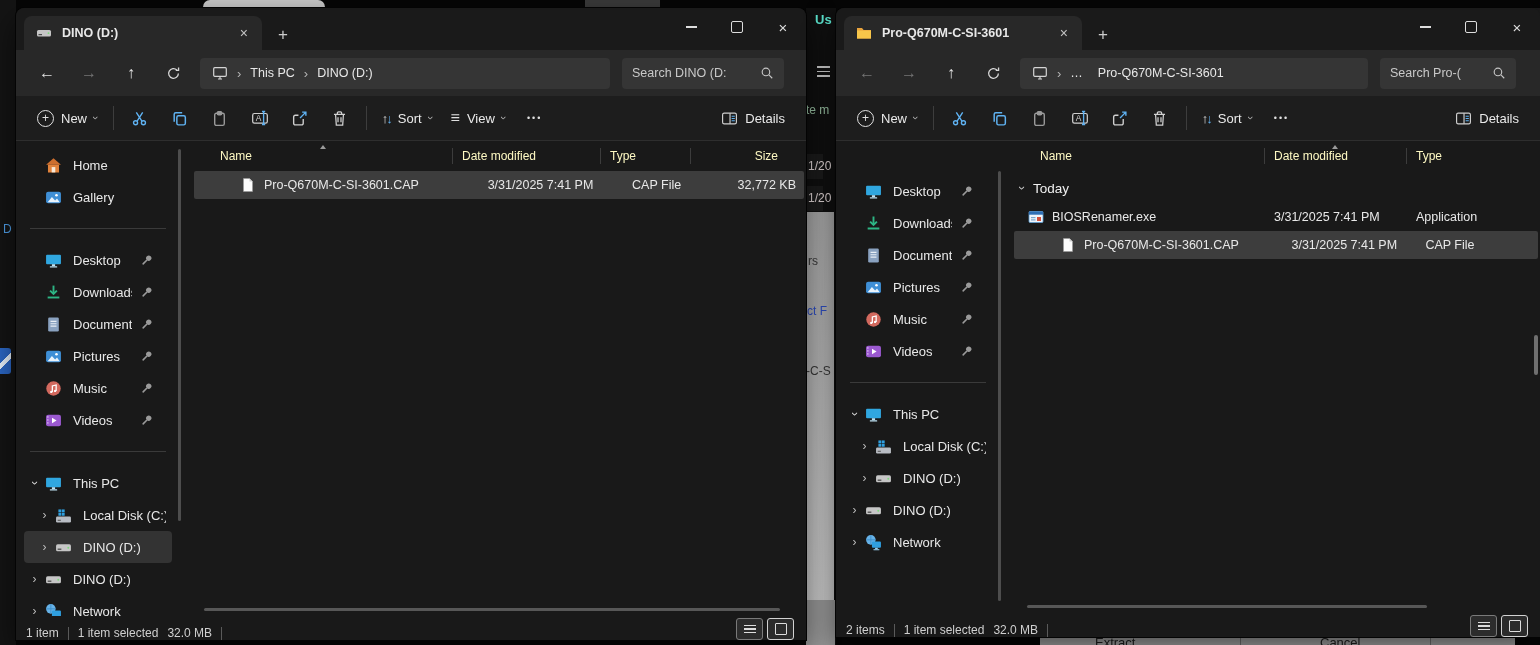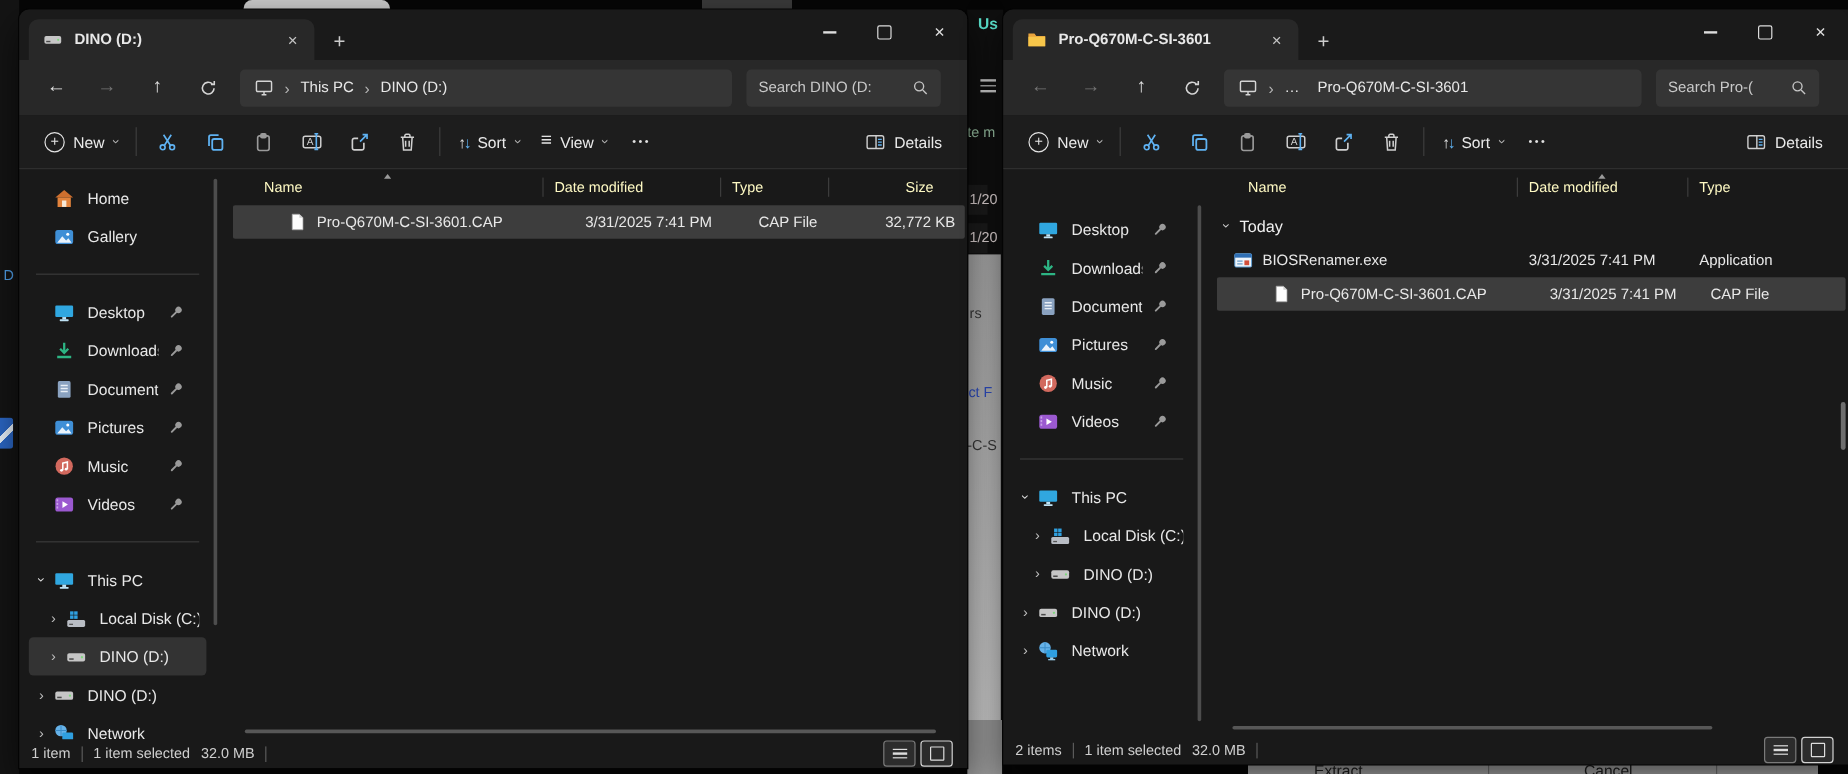--- a/index.html
+++ b/index.html
@@ -13,21 +13,21 @@
   .bg-d{position:absolute;left:3px;top:222px;color:#4f9fe8;font-size:12px;}
   .bg-w{position:absolute;left:0;top:348px;width:11px;height:26px;background:linear-gradient(135deg,transparent 42%,#e8f1fb 42%,#e8f1fb 58%,transparent 58%),#2b66c4;border-radius:0 3px 3px 0;}
   .bg-mid{position:absolute;left:806px;top:8px;width:30px;height:637px;background:#101010;z-index:1;overflow:hidden;}
   .bg-us{position:absolute;left:9px;top:4px;color:#5eead4;font-size:13px;font-weight:600;}
   .bg-ham{position:absolute;left:11px;top:58px;display:flex;flex-direction:column;gap:3px;}
   .bg-ham i{display:block;width:13px;height:1.6px;background:#d0d0d0;}
   .bg-tem{position:absolute;left:0;top:95px;color:#9ec7a8;font-size:12px;white-space:nowrap;}
   .bg-daterow{position:absolute;left:0;width:17px;height:25px;background:#1c1c1c;color:#e7dcdc;font-size:12px;line-height:25px;padding-left:2px;box-sizing:border-box;}
   .bg-gray{position:absolute;left:0;top:204px;width:28px;height:388px;background:linear-gradient(#adadad,#d2d2d2);}
   .bg-rs{position:absolute;left:2px;top:42px;color:#3a3a3a;font-size:12px;}
-  .bg-ctf{position:absolute;left:1px;top:108px;color:#3050c8;font-size:12px;white-space:nowrap;text-align:center;}
+  .bg-ctf{position:absolute;left:1px;top:92px;color:#3050c8;font-size:12px;white-space:nowrap;text-align:center;}
   .bg-cs{position:absolute;left:0;top:152px;color:#3a3a3a;font-size:12px;white-space:nowrap;}
   .bg-gray2{position:absolute;left:0;top:592px;width:29px;height:45px;background:#9e9e9e;}
   .bg-dialog{position:absolute;left:1040px;top:633px;width:475px;height:12px;background:#b4b4b4;z-index:1;overflow:hidden;color:#222;font-size:13px;}
   .bg-dialog span{position:absolute;top:2px;}
   .bg-x1{left:55px;} .bg-x2{left:280px;}
   .bg-vdiv{position:absolute;top:0;width:1px;height:12px;background:#7d7d7d;}
   
   .win{position:absolute;background:#191919;border-radius:8px 8px 0 0;z-index:2;color:#e8e8e8;font-size:13px;
        box-shadow:0 0 0 1px #040404,0 12px 30px rgba(0,0,0,.6);display:flex;flex-direction:column;overflow:hidden;}
   .win-left{left:16px;top:8px;width:790px;height:632px;}
@@ -90,21 +90,21 @@
   .cell-name{padding-left:14px;gap:8px;}
   .cell-name .ic{width:16px;height:16px;flex:none;}
   .lw-c1{width:258px;} .lw-c2{width:148px;} .lw-c3{width:90px;} .lw-c4{width:96px;justify-content:flex-end;padding-right:8px;}
   .rw-c1{width:250px;} .rw-c2{width:142px;} .rw-c3{width:130px;}
   .group-row{height:30px;display:flex;align-items:center;gap:9px;font-size:13.5px;color:#f0f0f0;padding-left:6px;margin-top:2px;}
   .g-chev{display:inline-block;transform:rotate(90deg);font-size:12px;color:#cccccc;}
   .hscroll{position:absolute;bottom:5px;height:3px;border-radius:2px;background:#575757;}
   .hs-left{left:10px;right:26px;} .hs-right{left:13px;width:400px;}
   .vscroll{position:absolute;right:2px;width:4px;border-radius:2px;background:#6f6f6f;top:327px;height:40px;}
   
-  .statusbar{height:24px;display:flex;align-items:center;padding:0 10px;font-size:12px;color:#cfcfcf;gap:9px;flex:none;}
+  .statusbar{height:24px;display:flex;align-items:flex-end;padding:0 10px;font-size:12px;color:#cfcfcf;gap:9px;flex:none;}
   .st-div{width:1px;height:13px;background:#5a5a5a;flex:none;}
   .viewtoggles{margin-left:auto;display:flex;gap:4px;margin-right:2px;}
   .vt{width:25px;height:20px;border:1px solid #7a7a7a;border-radius:3px;display:flex;align-items:center;justify-content:center;background:#2c2c2c;}
   .vt.active{border-color:#d2d2d2;}
   .vt-lines{display:flex;flex-direction:column;gap:2px;}
   .vt-lines i{display:block;width:12px;height:1.5px;background:#dddddd;}
   .vt-box{width:10px;height:10px;border:1.5px solid #dddddd;border-radius:1px;}
 </style>
 </head>
 <body>

